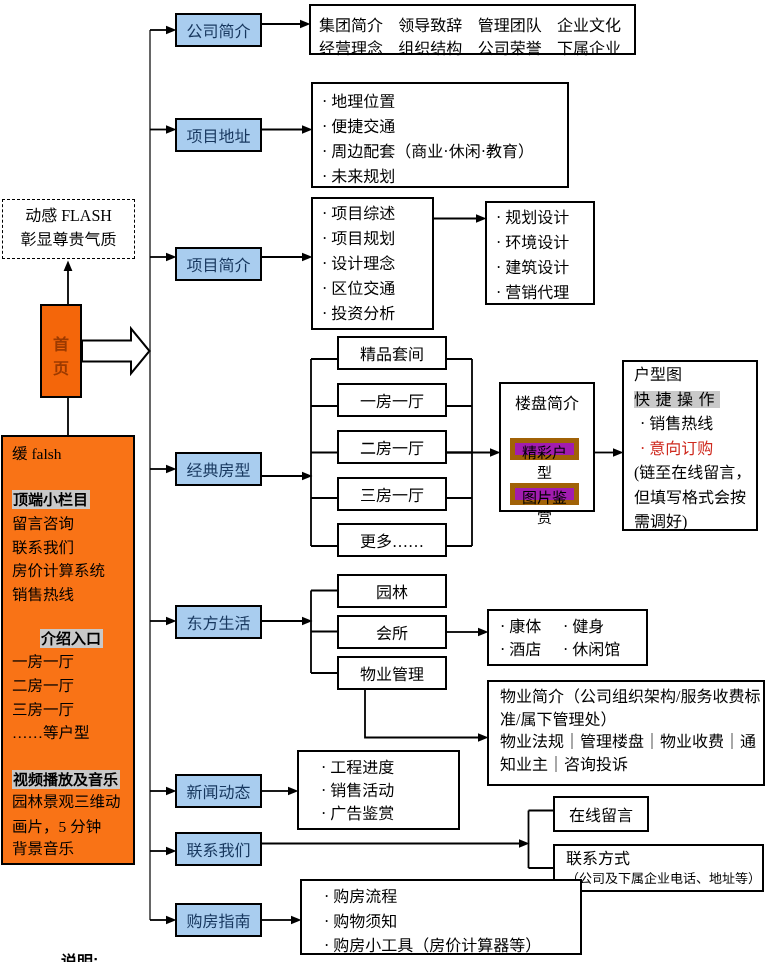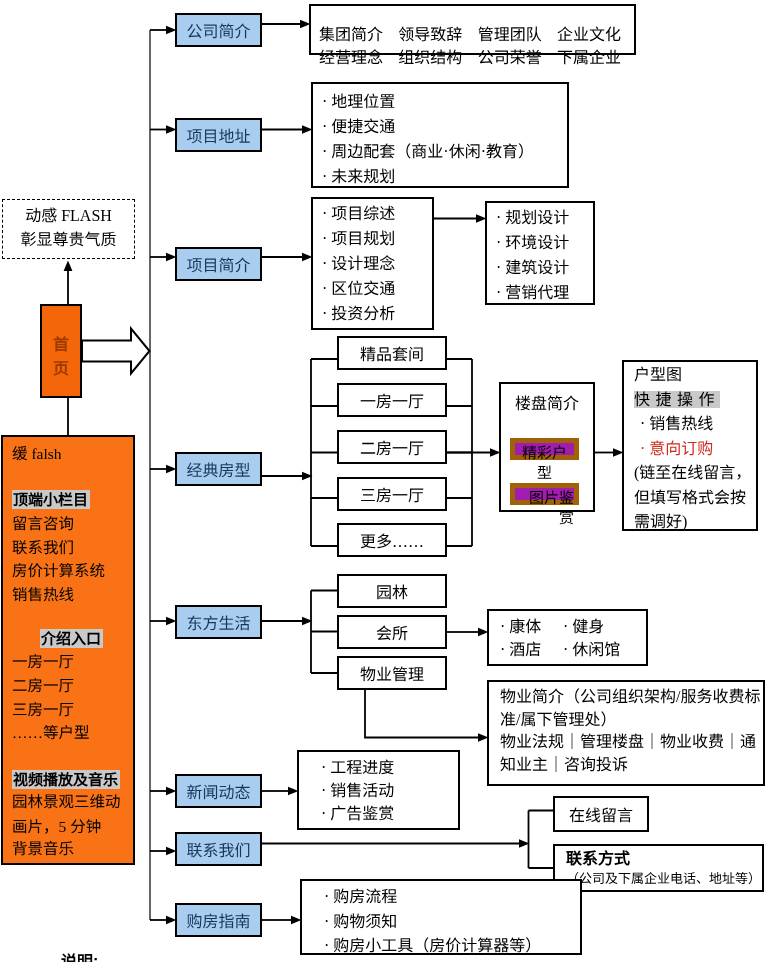--- a/index.html
+++ b/index.html
@@ -158,21 +158,21 @@
   <div class="abs node" style="top:774px;">
       <span>新闻动态</span>
     </div>
   <div class="abs node" style="top:832px;">
       <span>联系我们</span>
     </div>
   <div class="abs node" style="top:903px;">
       <span>购房指南</span>
     </div>
 
-  <div class="abs wbox" style="left:309px;top:4px;width:327px;height:51px;padding-top:17px;font-family:Liberation Serif, serif;">
+  <div class="abs wbox" style="left:309px;top:4px;width:327px;height:51px;padding-top:8px;font-family:Liberation Serif, serif;">
     <div class="row4">
       <span>集团简介</span>
         <span>领导致辞</span>
         <span>管理团队</span>
         <span>企业文化</span>
     </div>
     <div class="row4">
       <span>经营理念</span>
         <span>组织结构</span>
         <span>公司荣誉</span>
@@ -214,21 +214,21 @@
   <div class="abs room" style="top:476.5px;">
       <span>三房一厅</span>
     </div>
   <div class="abs room" style="top:522.5px;">
       <span>更多……</span>
     </div>
 
   <div class="abs wbox" style="left:499px;top:382px;width:96px;height:130px;">
     <div style="text-align:center;margin-top:6px;">楼盘简介</div>
     <div class="abs wbox1" style="left:9px;top:54px;width:69px;height:22px;text-align:center;line-height:20px;font-size:15px;">精彩户型</div>
-    <div class="abs wbox1" style="left:9px;top:99px;width:69px;height:22px;text-align:right;line-height:20px;font-size:15px;">图片鉴赏</div>
+    <div class="abs wbox1" style="left:9px;top:99px;width:69px;height:22px;text-align:center;line-height:20px;font-size:15px;">图片鉴赏</div>
   </div>
 
   <div class="abs wbox" style="left:622px;top:360px;width:136px;height:171px;padding:1px 0 0 10px;line-height:24.5px;">
     <div>户型图</div>
     <div><span class="hl" style="letter-spacing:5.5px;">快捷操作</span></div>
     <div class="blt" style="padding-left:6px;">销售热线</div>
     <div class="blt" style="padding-left:6px;color:#cf2b20;">意向订购</div>
     <div>(链至在线留言，</div>
     <div>但填写格式会按</div>
     <div>需调好)</div>
@@ -260,21 +260,21 @@
     <div class="blt">工程进度</div>
     <div class="blt">销售活动</div>
     <div class="blt">广告鉴赏</div>
   </div>
 
   <div class="abs wbox" style="left:553px;top:796px;width:96px;height:36px;display:flex;align-items:center;justify-content:center;">
     <span>在线留言</span>
   </div>
 
   <div class="abs wbox" style="left:553px;top:844px;width:211px;height:48px;padding:2px 0 0 11px;">
-    <div style="line-height:21px;font-weight:bold;">联系方式</div>
+    <div style="line-height:21px;">联系方式</div>
     <div style="line-height:19px;font-size:13px;white-space:nowrap;">（公司及下属企业电话、地址等）</div>
   </div>
 
   <div class="abs wbox" style="left:300px;top:879px;width:282px;height:76px;padding:4px 0 0 13px;line-height:24.5px;">
     <div class="blt">购房流程</div>
     <div class="blt">购物须知</div>
     <div class="blt">购房小工具（房价计算器等）</div>
   </div>
 
   <div class="abs fnote" style="left:61px;top:948px;">说明:</div>

